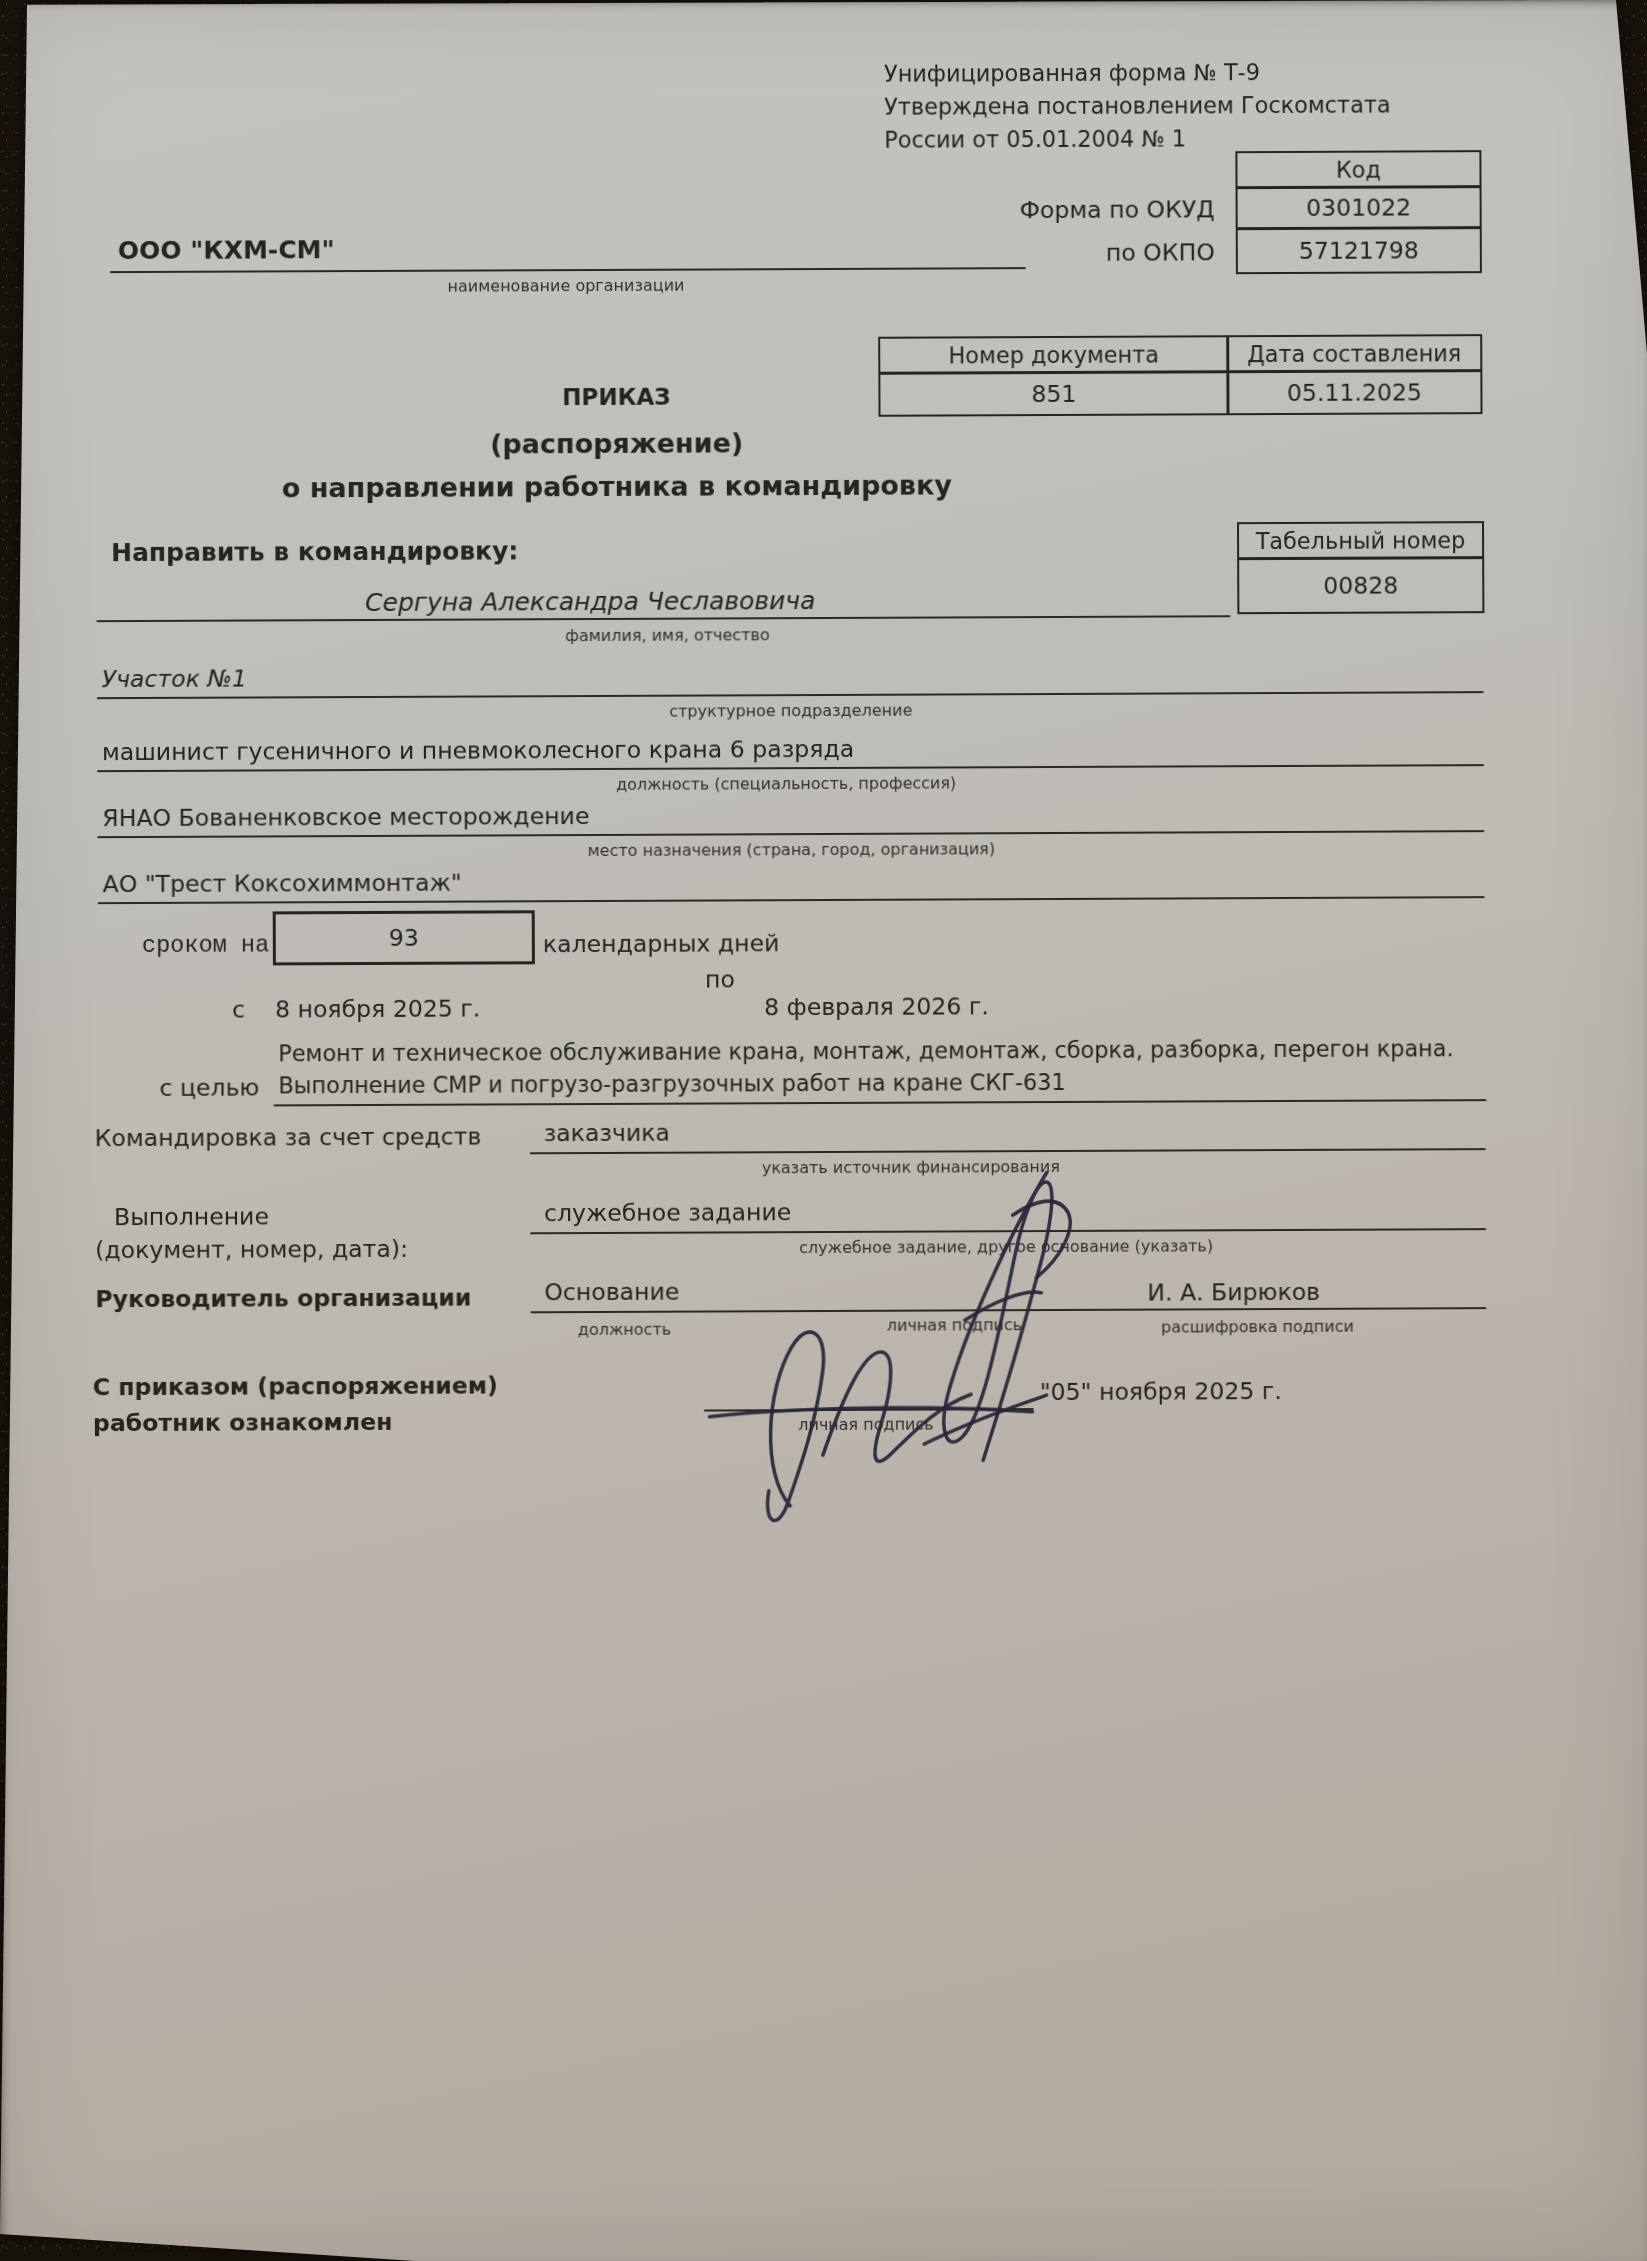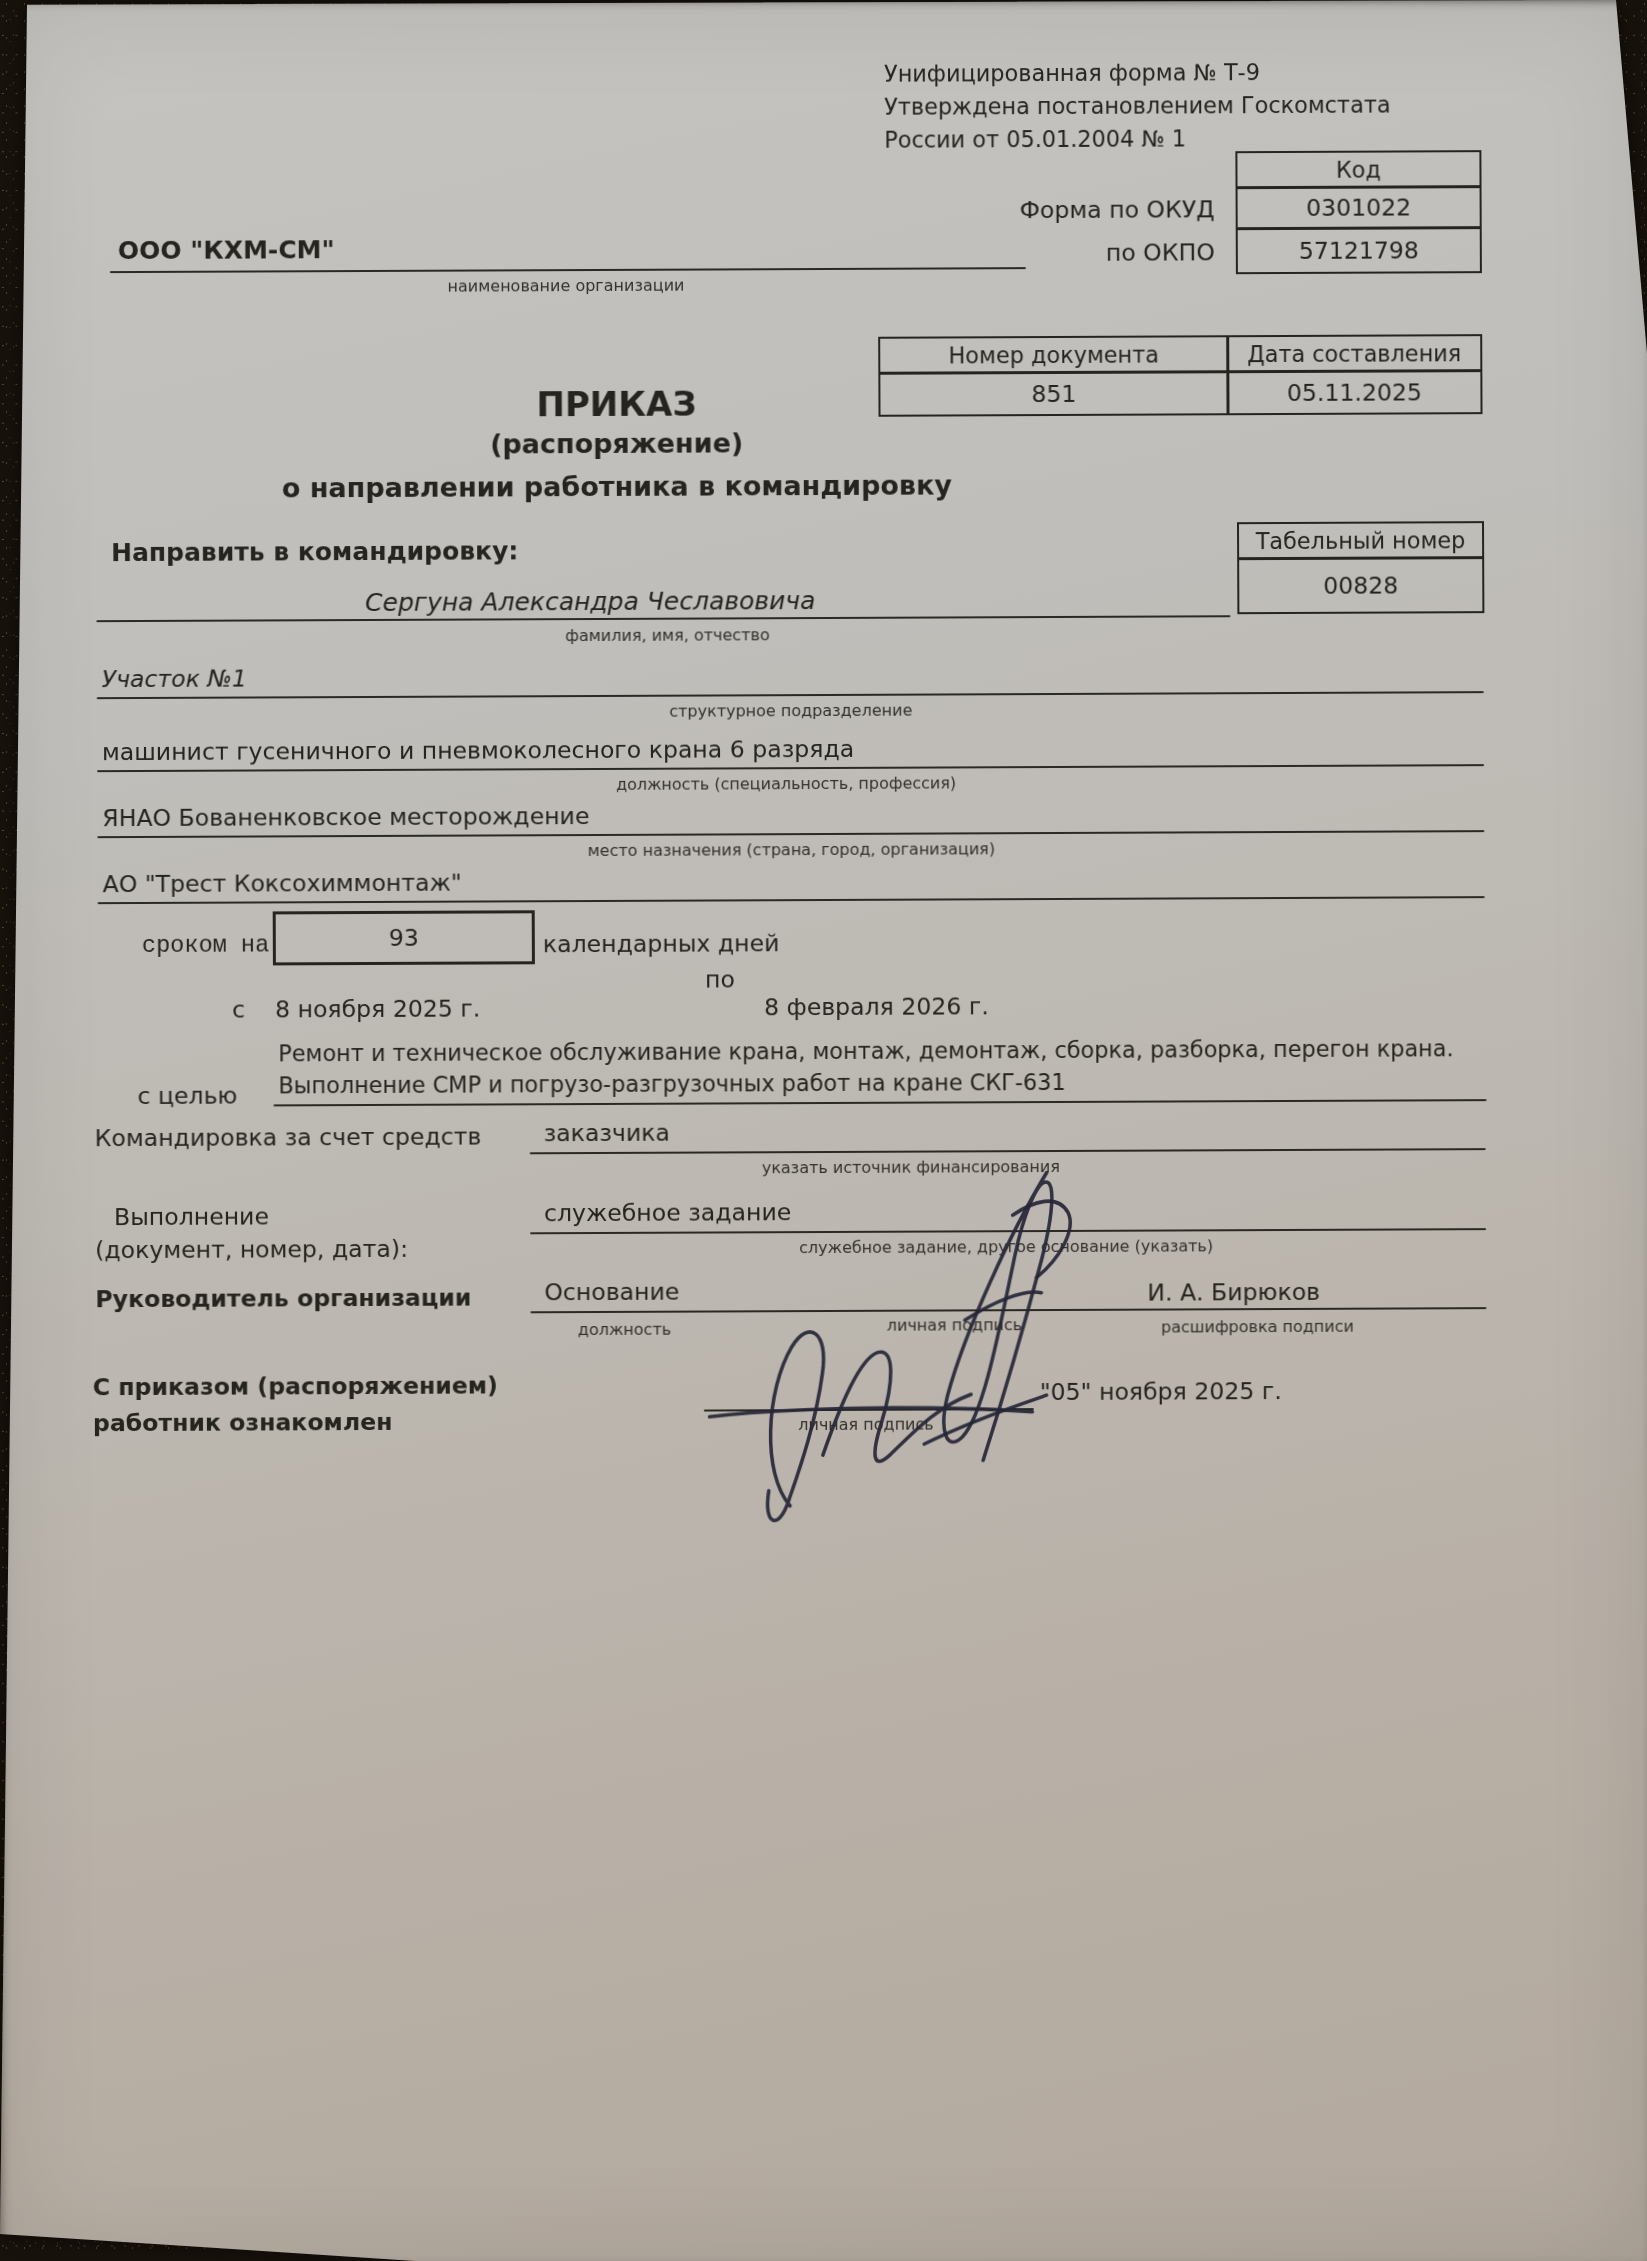--- a/index.html
+++ b/index.html
@@ -50,21 +50,21 @@
 
       <div class="t b" style="left:118px;top:233px;font-size:25px;">ООО "КХМ-СМ"</div>
       <div class="rline" style="left:110px;top:268px;width:916px;"></div>
       <div class="t small cx" style="left:566px;top:275px;">наименование организации</div>
 
       <div class="cell" style="left:878px;top:337px;width:351px;height:38px;font-size:22.4px;">Номер документа</div>
       <div class="cell" style="left:1226px;top:337px;width:256px;height:38px;font-size:22.4px;">Дата составления</div>
       <div class="cell" style="left:878px;top:372px;width:351px;height:45px;">851</div>
       <div class="cell" style="left:1226px;top:372px;width:256px;height:45px;">05.11.2025</div>
 
-      <div class="t b cx" style="left:616px;top:383px;font-size:34px;">ПРИКАЗ</div>
+      <div class="t b cx" style="left:616px;top:383px;font-size:23px;">ПРИКАЗ</div>
       <div class="t b cx" style="left:616px;top:427px;font-size:27px;">(распоряжение)</div>
       <div class="t b cx" style="left:616px;top:470px;font-size:27px;">о направлении работника в командировку</div>
 
       <div class="t b" style="left:110px;top:535px;font-size:25px;">Направить в командировку:</div>
       <div class="cell" style="left:1236px;top:524px;width:247px;height:38px;font-size:22.4px;">Табельный номер</div>
       <div class="cell" style="left:1236px;top:559px;width:247px;height:57px;">00828</div>
 
       <div class="t i cx" style="left:589px;top:586px;font-size:25px;">Сергуна Александра Чеславовича</div>
       <div class="rline" style="left:95px;top:617px;width:1134px;"></div>
       <div class="t small cx" style="left:666px;top:625px;">фамилия, имя, отчество</div>
@@ -87,21 +87,21 @@
       <div class="t" style="left:139px;top:929px;font-family:Liberation Mono, monospace;">сроком на</div>
       <div class="cell" style="left:270px;top:909px;width:262px;height:54px;border-width:3.5px;">93</div>
       <div class="t" style="left:540px;top:929px;">календарных дней</div>
 
       <div class="t" style="left:229px;top:993px;">с</div>
       <div class="t" style="left:272px;top:993px;">8 ноября 2025 г.</div>
       <div class="t" style="left:702px;top:965px;">по</div>
       <div class="t" style="left:761px;top:993px;">8 февраля 2026 г.</div>
 
       <div class="t" style="left:275px;top:1038px;font-size:22.4px;">Ремонт и техническое обслуживание крана, монтаж, демонтаж, сборка, разборка, перегон крана.</div>
-      <div class="t" style="left:134px;top:1071px;margin-top:8px;">с целью</div>
+      <div class="t" style="left:156px;top:1071px;">с целью</div>
       <div class="t" style="left:275px;top:1070px;font-size:22.4px;">Выполнение СМР и погрузо-разгрузочных работ на кране СКГ-631</div>
       <div class="rline" style="left:270px;top:1102px;width:1213px;"></div>
 
       <div class="t" style="left:91px;top:1121px;">Командировка за счет средств</div>
       <div class="t" style="left:540px;top:1118px;">заказчика</div>
       <div class="rline" style="left:526px;top:1151px;width:956px;"></div>
       <div class="t small cx" style="left:907px;top:1158px;">указать источник финансирования</div>
 
       <div class="t" style="left:110px;top:1200px;">Выполнение</div>
       <div class="t" style="left:91px;top:1233px;">(документ, номер, дата):</div>

